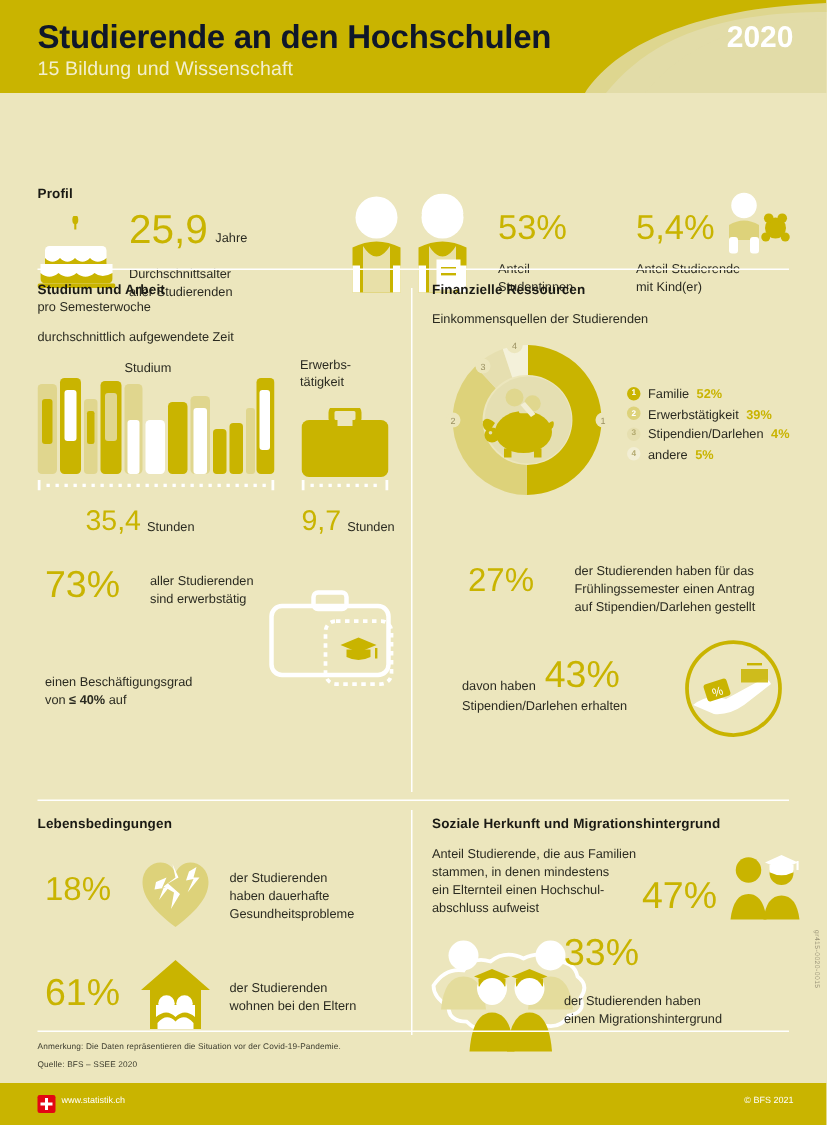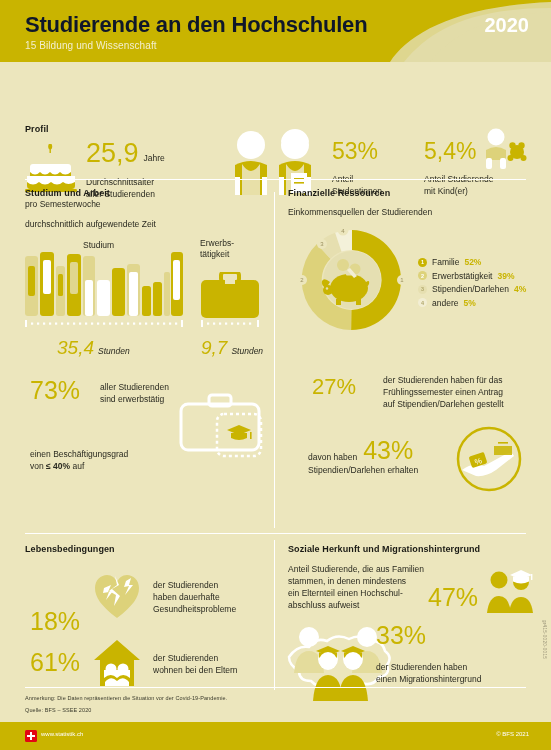--- a/index.html
+++ b/index.html
@@ -18,21 +18,21 @@
   }
   .header-fill {
     position: absolute; left: 0; top: 0; width: 551px; height: 62px;
   }
   .header-text { position: absolute; left: 25px; top: 12px; z-index: 3; }
   .header-title {
     color: #0f172a; font-size: 22px; font-weight: bold; letter-spacing: -0.2px;
     line-height: 26px; white-space: nowrap;
   }
   .header-sub {
-    color: #f3efce; font-size: 10px; line-height: 11px; margin-top: 2px;
+    color: #f3efce; font-size: 13px; line-height: 11px; margin-top: 2px;
     letter-spacing: 0.1px;
   }
   .header-year {
     position: absolute; right: 22px; top: 14px; z-index: 3;
     color: #ffffff; font-size: 20px; font-weight: bold;
   }
 
   
   .content { position: absolute; left: 0; top: 62px; width: 551px; height: 625px; }
 
@@ -274,21 +274,21 @@
             <rect x="18" y="2.5" width="2.2" height="2.2"></rect>
               <rect x="24" y="2.5" width="2.2" height="2.2"></rect>
             <rect x="30" y="2.5" width="2.2" height="2.2"></rect>
               <rect x="36" y="2.5" width="2.2" height="2.2"></rect>
             <rect x="42" y="2.5" width="2.2" height="2.2"></rect>
               <rect x="48" y="2.5" width="2.2" height="2.2"></rect>
           </g>
         </svg>
       </div>
 
-      <div style="position:relative;height:24px;margin-top:2px;font-style:italic;">
+      <div style="position:relative;height:24px;margin-top:2px;">
         <div class="pct-row" style="position:absolute;left:32px;top:0;">
           <span class="big" style="font-size:19px;">35,4</span>
           <span class="unit" style="margin-left:4px;margin-top:7px;">Stunden</span>
         </div>
         <div class="pct-row" style="position:absolute;left:176px;top:0;">
           <span class="big" style="font-size:19px;">9,7</span>
           <span class="unit" style="margin-left:4px;margin-top:7px;">Stunden</span>
         </div>
       </div>
 
@@ -407,21 +407,21 @@
           <path d="M38,20 l18,0 l0,9 l-18,0 z" fill="#c9b400" opacity="0.85"></path>
           <rect x="42" y="16" width="10" height="1.6" fill="#c9b400"></rect>
         </svg>
       </div>
     </div>
 
     <div style="position:absolute;left:25px;top:482px;width:243px;">
       <div class="sec-title">Lebensbedingungen</div>
 
       <div style="position:relative;height:62px;margin-top:18px;">
-        <div class="big" style="position:absolute;left:5px;top:10px;font-size:25px;margin-top:27px;">18%</div>
+        <div class="big" style="position:absolute;left:5px;top:10px;font-size:22px;">18%</div>
 
         <svg style="position:absolute;left:68px;top:0;" width="48" height="48" viewBox="0 0 48 48">
           <path d="M24,46 C8,34 2,25 2,16 C2,8 8,3 14,3 C19,3 22,6 24,10 C26,6 29,3 34,3 C40,3 46,8 46,16 C46,25 40,34 24,46 Z" fill="#ddd27a"></path>
           <path d="M22,4 l4,9 l-7,4 l8,7 l-6,10 l2,-11 l-7,-4 l8,-6 z" fill="#ffffff"></path>
           <path d="M11,16 l7,-3 l-3,7 l5,-1 l-7,9 l3,-8 l-6,1 z" fill="#ffffff"></path>
           <path d="M33,9 l5,-3 l-2,7 l4,0 l-8,10 l4,-9 l-5,1 z" fill="#ffffff"></path>
         </svg>
 
         <div style="position:absolute;left:128px;top:7px;">
           <div class="desc">der Studierenden</div>

